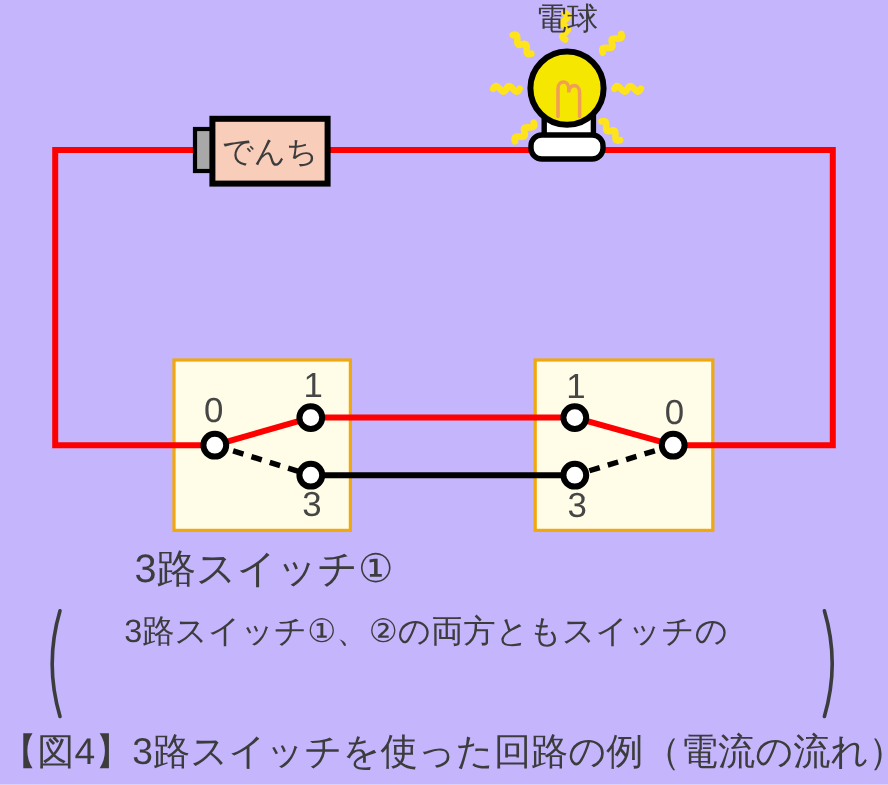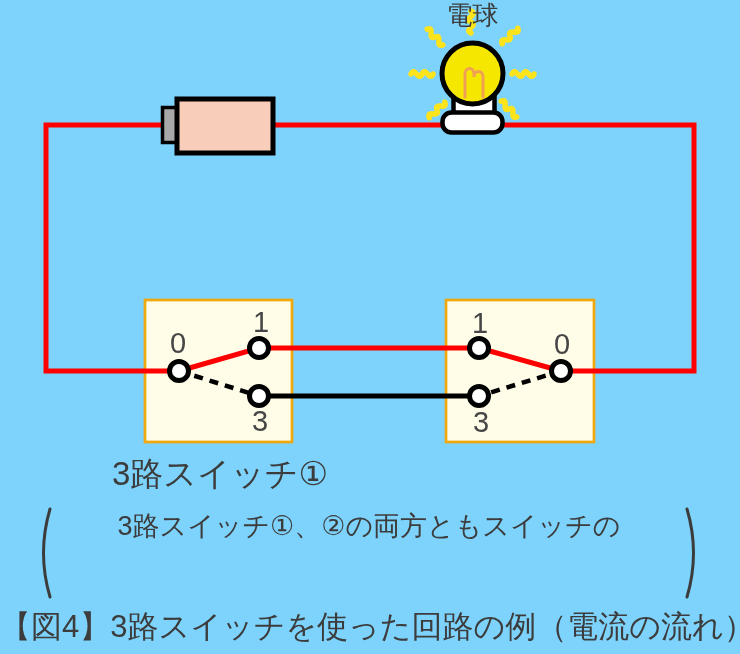--- a/index.html
+++ b/index.html
@@ -1,27 +1,27 @@
 <!DOCTYPE html>
 <html style="--wire-red: #fe0000; --wire-black: #000000; --box-fill: #fffce8; --box-border: #efa80d; --battery-fill: #f8cdb9; --battery-nub: #a8a8a8; --bulb-yellow: #f6e700; --ray-yellow: #ffe41c; --filament: #f0a055; --text: #3c3c3c; --digit: #464646;"><head>
 <meta charset="utf-8">
 <style>
   html,body{margin:0;padding:0;background:#fff;}
   #stage{
-    position:relative;width:740px;height:654px;background:#7dd3fc;overflow:hidden;
+    position:relative;width:740px;height:654px;background:#c4b5fd;overflow:hidden;
     font-family:"Liberation Sans","DejaVu Sans",sans-serif;
   }
   #circuit-svg{position:absolute;left:0;top:0;}
   .txt{position:absolute;color:var(--text,#3c3c3c);white-space:nowrap;}
   .center{text-align:center;}
   .bulb-label{left:425px;top:-2px;width:95px;font-size:26px;}
   .battery-label{left:177px;top:99px;width:96px;height:54px;display:flex;align-items:center;justify-content:center;font-size:26px;}
   .digit{width:32px;height:32px;font-size:29px;color:var(--digit,#4a4a4a);text-align:center;line-height:32px;}
   .sw-label{width:230px;font-size:33px;top:452px;text-align:center;}
-  .note{left:62px;top:508px;width:614px;font-size:27px;line-height:37px;text-align:center;white-space:nowrap;}
+  .note{left:48px;top:508px;width:614px;font-size:27px;line-height:37px;text-align:center;white-space:nowrap;}
   .caption{left:0px;top:606px;width:683px;font-size:31px;text-align:center;}
   
   .wire-red{stroke:var(--wire-red,#f00);stroke-width:5;fill:none;}
   .wire-black{stroke:var(--wire-black,#000);stroke-width:5;fill:none;}
   .wire-dashed{stroke:var(--wire-black,#000);stroke-width:4.5;fill:none;stroke-dasharray:9 7;}
   .box{fill:var(--box-fill,#fffce8);stroke:var(--box-border,#efa80d);stroke-width:2.7;}
   .terminal{fill:#ffffff;stroke:#000;stroke-width:5;}
   .battery-body{fill:var(--battery-fill,#f8cdb9);stroke:#000;stroke-width:5;}
   .battery-nub{fill:var(--battery-nub,#a8a8a8);stroke:#000;stroke-width:3.5;}
   .bulb-glass{fill:var(--bulb-yellow,#f6e700);stroke:#000;stroke-width:5;}
@@ -79,20 +79,21 @@
       <rect class="bulb-part" x="442.5" y="112.5" width="60" height="20" rx="9"></rect>
       <circle class="bulb-glass" cx="472.5" cy="73.5" r="30.5"></circle>
       <path class="filament" d="M465,97 V74 C465,66.5 474,66.5 474,74 V77 C474,69.5 483,69.5 483,77 V97"></path>
     </g>
 
     <path class="paren" d="M50,509 Q37,553 50,597"></path>
     <path class="paren" d="M687,509 Q700,553 687,597"></path>
   </svg>
 
   <div class="txt center bulb-label">電球</div>
+  <div class="txt battery-label">でんち</div>
 
   <div class="txt digit" style="left:162px;top:327px;">0</div>
   <div class="txt digit" style="left:245px;top:306px;">1</div>
   <div class="txt digit" style="left:244px;top:405px;">3</div>
 
   <div class="txt digit" style="left:464px;top:307px;">1</div>
   <div class="txt digit" style="left:546px;top:328px;">0</div>
   <div class="txt digit" style="left:465px;top:406px;">3</div>
 
   <div class="txt sw-label" style="left:105px;">3路スイッチ①</div>

